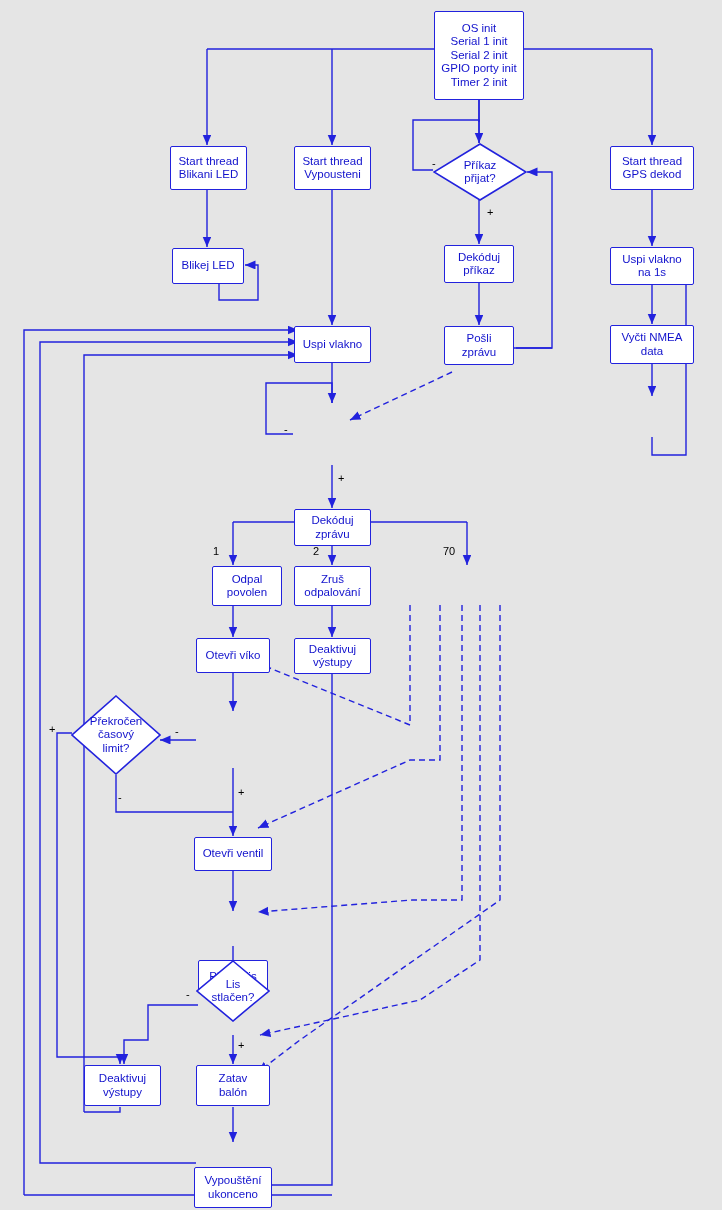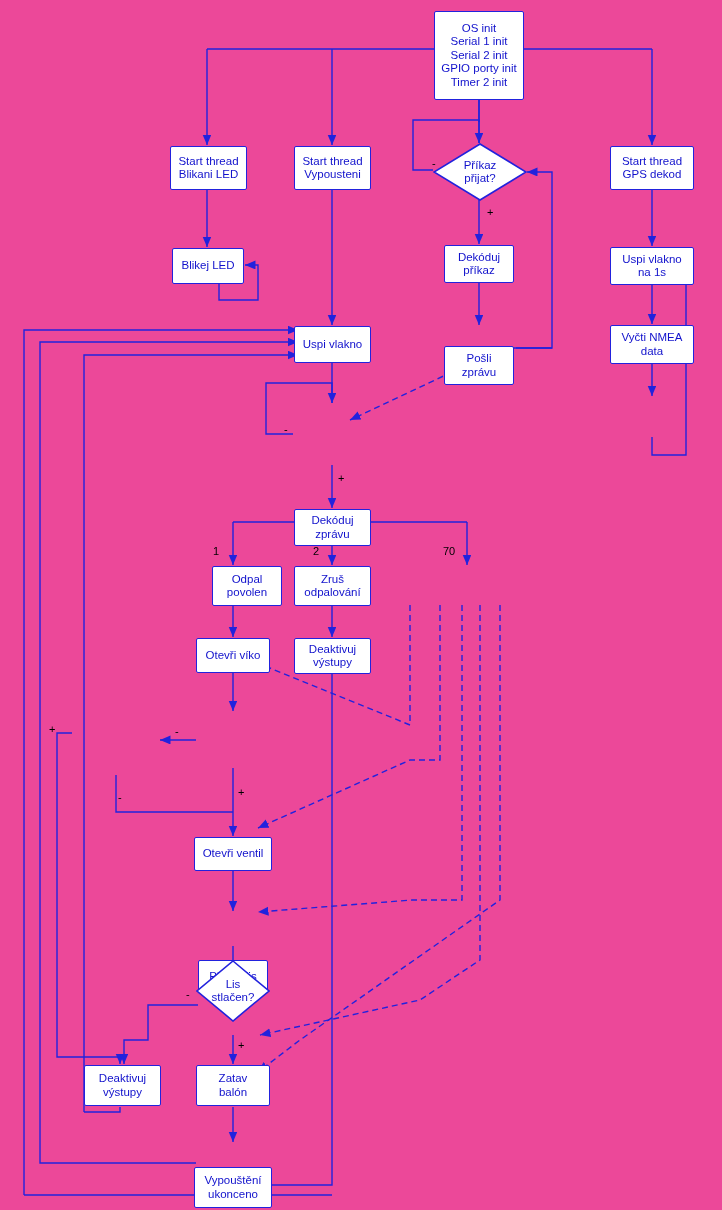--- a/index.html
+++ b/index.html
@@ -4,21 +4,21 @@
 <style>
   html, body {
     margin: 0;
     padding: 0;
     background: #ffffff;
   }
   #canvas {
     position: relative;
     width: 722px;
     height: 1210px;
-    background: #ec4899;
+    background: #e5e5e5;
     font-family: "Liberation Sans", sans-serif;
     overflow: hidden;
   }
   .node {
     position: absolute;
     box-sizing: border-box;
     border: 1.5px solid #2222dd;
     background: #ffffff;
     color: #1111cc;
     font-size: 11.5px;
@@ -177,21 +177,21 @@
   <div class="node" style="left:172px; top:248px; width:72px; height:36px;">Blikej LED</div>
 
   <div class="node" style="left:444px; top:245px; width:70px; height:38px;">Dekóduj
 příkaz</div>
 
   <div class="node" style="left:610px; top:247px; width:84px; height:38px;">Uspi vlakno
 na 1s</div>
 
   <div class="node" style="left:294px; top:326px; width:77px; height:37px;">Uspi vlakno</div>
 
-  <div class="node" style="left:444px; top:326px; width:70px; height:39px;margin-top:20px;">Pošli
+  <div class="node" style="left:444px; top:326px; width:70px; height:39px;">Pošli
 zprávu</div>
 
   <div class="node" style="left:610px; top:325px; width:84px; height:39px;">Vyčti NMEA
 data</div>
 
 
   <div class="node" style="left:294px; top:509px; width:77px; height:37px;">Dekóduj
 zprávu</div>
 
   <div class="node" style="left:212px; top:566px; width:70px; height:40px;">Odpal
@@ -221,20 +221,28 @@
 
   <div class="diamond-wrap" style="left:433px; top:143px; width:94px; height:58px;">
     <svg class="diamond-shape" viewBox="0 0 94 58" preserveAspectRatio="none">
       <polygon points="47,1 93,29 47,57 1,29" fill="#ffffff" stroke="#2222dd" stroke-width="1.6"></polygon>
     </svg>
     <span class="diamond-label">Příkaz
 přijat?</span>
   </div>
 
 
+  <div class="diamond-wrap" style="left:71px; top:695px; width:90px; height:80px;">
+    <svg class="diamond-shape" viewBox="0 0 90 80" preserveAspectRatio="none">
+      <polygon points="45,1 89,40 45,79 1,40" fill="#ffffff" stroke="#2222dd" stroke-width="1.6"></polygon>
+    </svg>
+    <span class="diamond-label">Překročen
+časový
+limit?</span>
+  </div>
 
 
   <div class="diamond-wrap" style="left:196px; top:960px; width:74px; height:62px;">
     <svg class="diamond-shape" viewBox="0 0 74 62" preserveAspectRatio="none">
       <polygon points="37,1 73,31 37,61 1,31" fill="#ffffff" stroke="#2222dd" stroke-width="1.6"></polygon>
     </svg>
     <span class="diamond-label">Lis
 stlačen?</span>
   </div>
 

